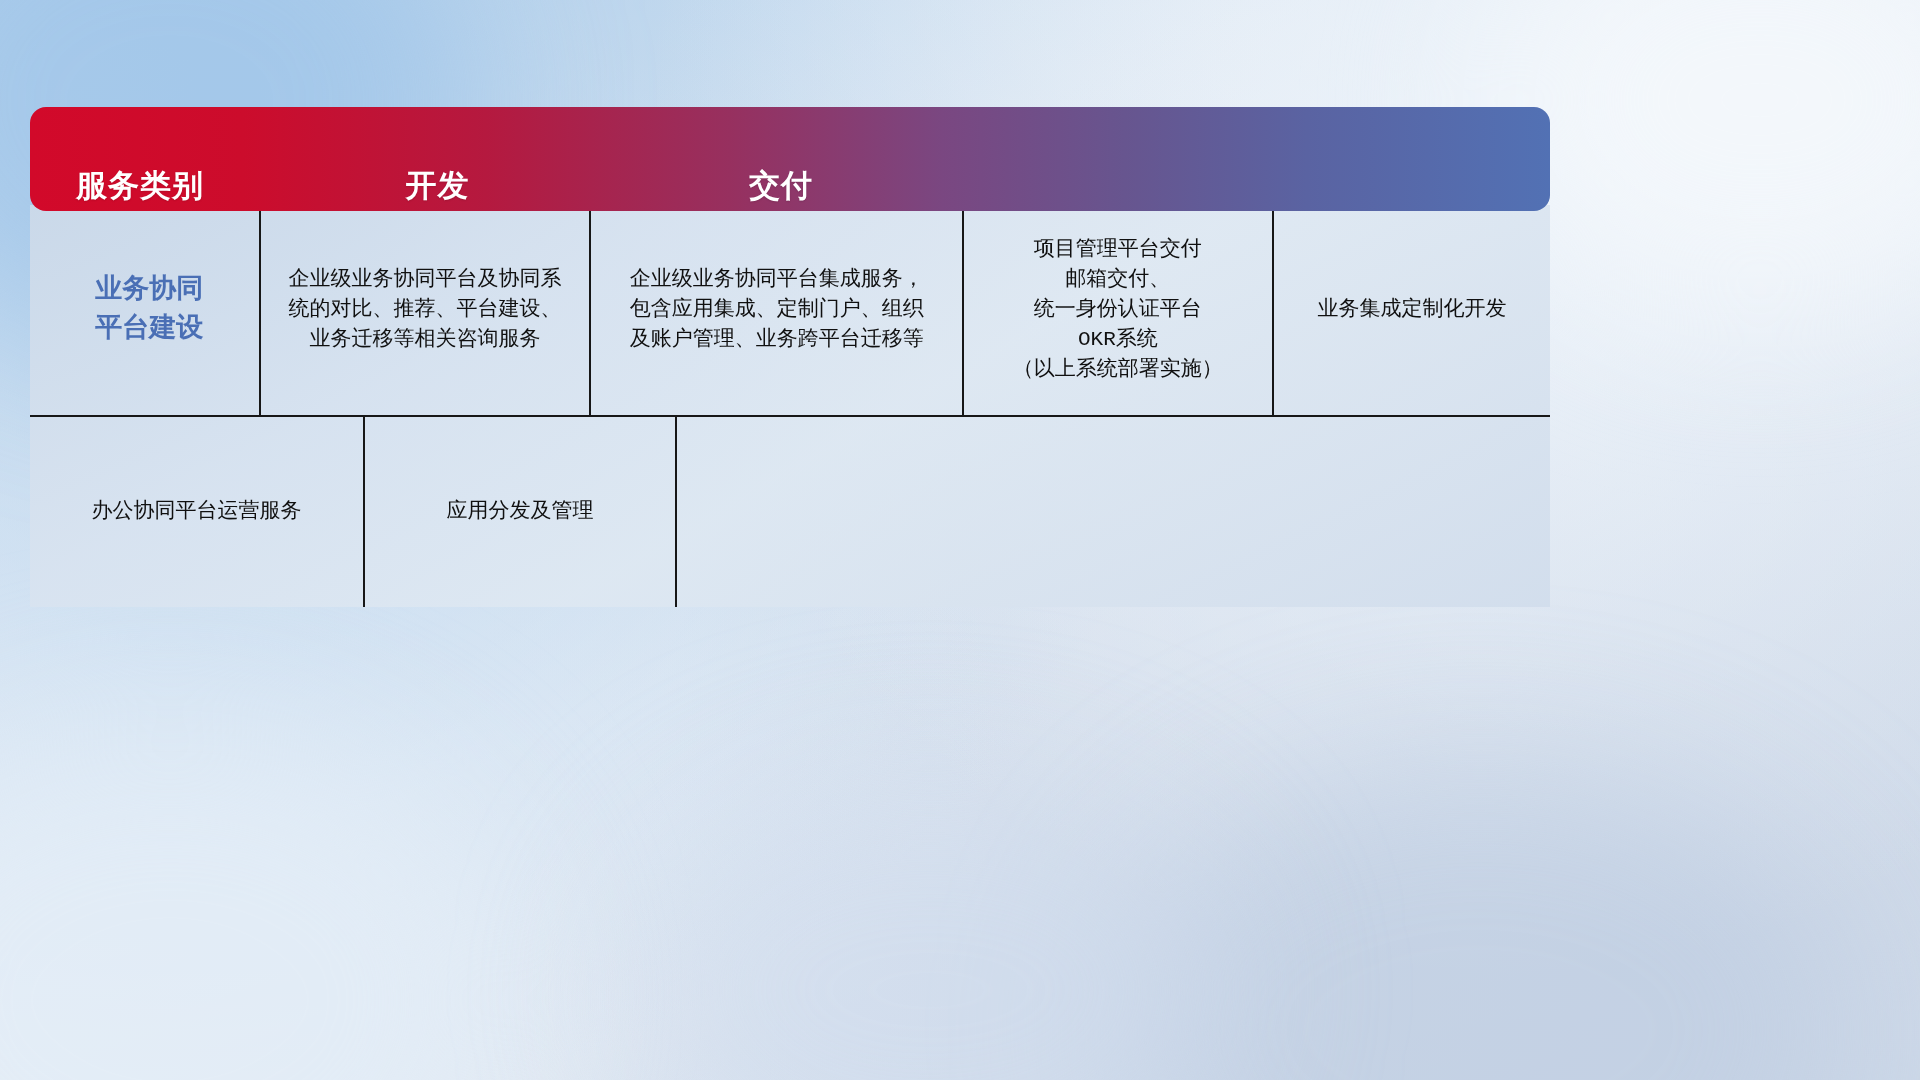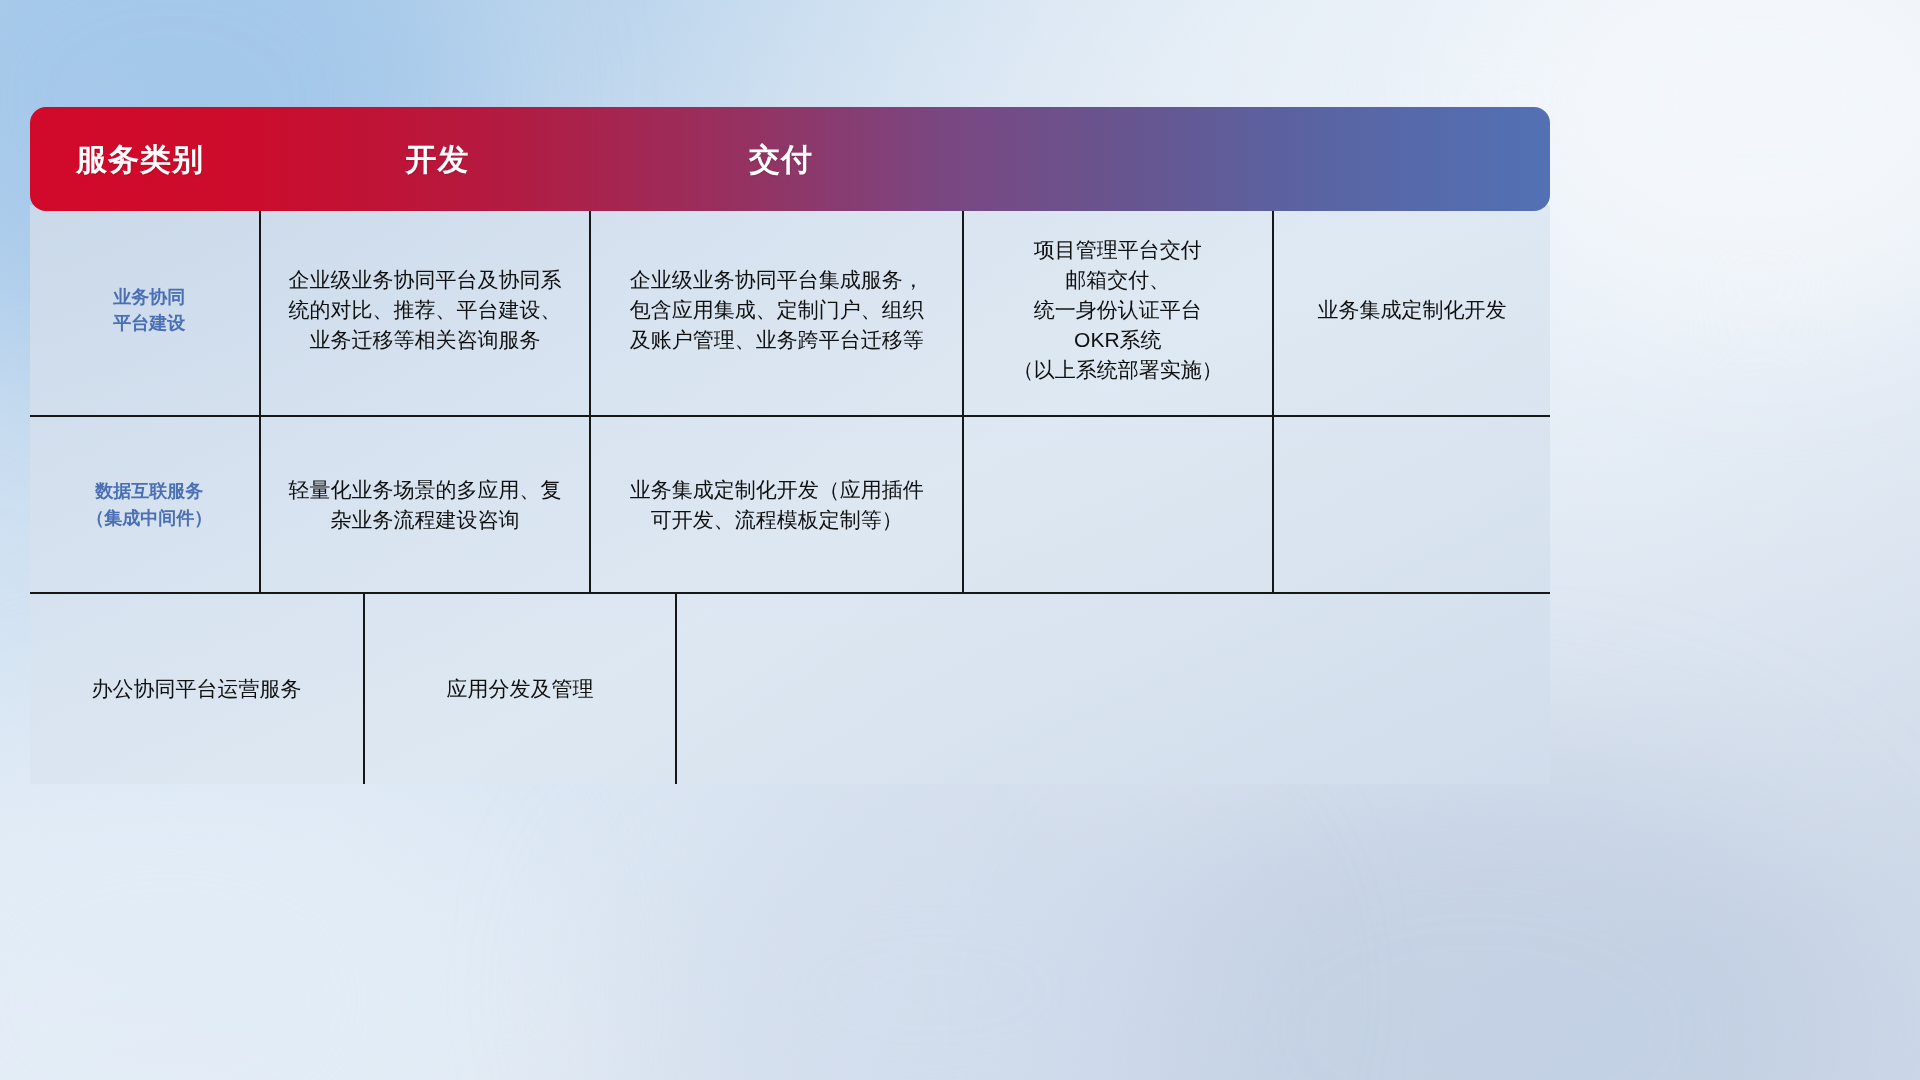--- a/index.html
+++ b/index.html
@@ -63,21 +63,21 @@
         #67558f 72%,
         #5a63a2 84%,
         #5271b4 100%);
     position: relative;
     z-index: 3;
   }
   .header-cell {
     display: flex;
     align-items: flex-end;
     justify-content: center;
-    padding-bottom: 30px;
+    padding-bottom: 4px;
     box-sizing: border-box;
     color: #ffffff;
     font-size: 31px;
     font-weight: bold;
     letter-spacing: 1px;
     text-shadow: 0 1px 2px rgba(0,0,0,0.12);
   }
 
   .body-rows {
     position: relative;
@@ -100,27 +100,28 @@
     box-sizing: border-box;
     display: flex;
     align-items: center;
     justify-content: center;
     text-align: center;
     padding: 10px 14px;
     font-size: 21px;
     line-height: 1.42;
     color: #101010;
     white-space: pre-line;
+    font-family: Liberation Mono, monospace;
   }
   .tcell + .tcell { border-left: 2px solid #171717; }
 
   .tcell.label {
     color: #4a6fb5;
     font-weight: bold;
-    font-size: 18px;
+    font-size: 27px;
     line-height: 1.45;
     border-left: 0;
     margin-left: 10px;
   }
 
   
   .c0 { width: 220px; }
   .c1 { width: 333px; }
   .c2 { width: 375px; }
   .c3 { width: 312px; }
@@ -161,30 +162,20 @@
 包含应用集成、定制门户、组织
 及账户管理、业务跨平台迁移等</div>
         <div class="tcell c3">项目管理平台交付
 邮箱交付、
 统一身份认证平台
 OKR系统
 （以上系统部署实施）</div>
         <div class="tcell c4">业务集成定制化开发</div>
       </div>
 
-      <div class="trow r1">
-        <div class="tcell label c0">数据互联服务
-（集成中间件）</div>
-        <div class="tcell c1">轻量化业务场景的多应用、复
-杂业务流程建设咨询</div>
-        <div class="tcell c2">业务集成定制化开发（应用插件
-可开发、流程模板定制等）</div>
-        <div class="tcell c3"></div>
-        <div class="tcell c4"></div>
-      </div>
 
       <div class="trow r2">
         <div class="tcell c1">办公协同平台运营服务</div>
         <div class="tcell c3">应用分发及管理</div>
         <div class="tcell c4"></div>
       </div>
 
     </div>
   </div>
 </div>

